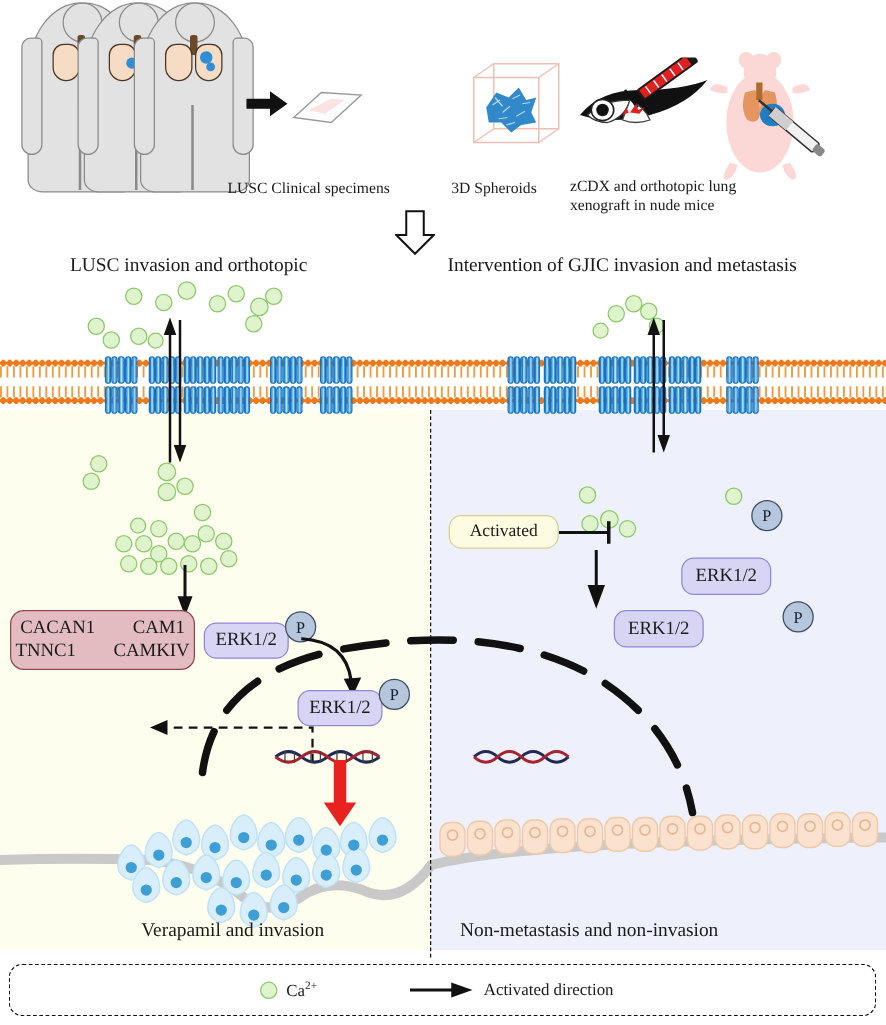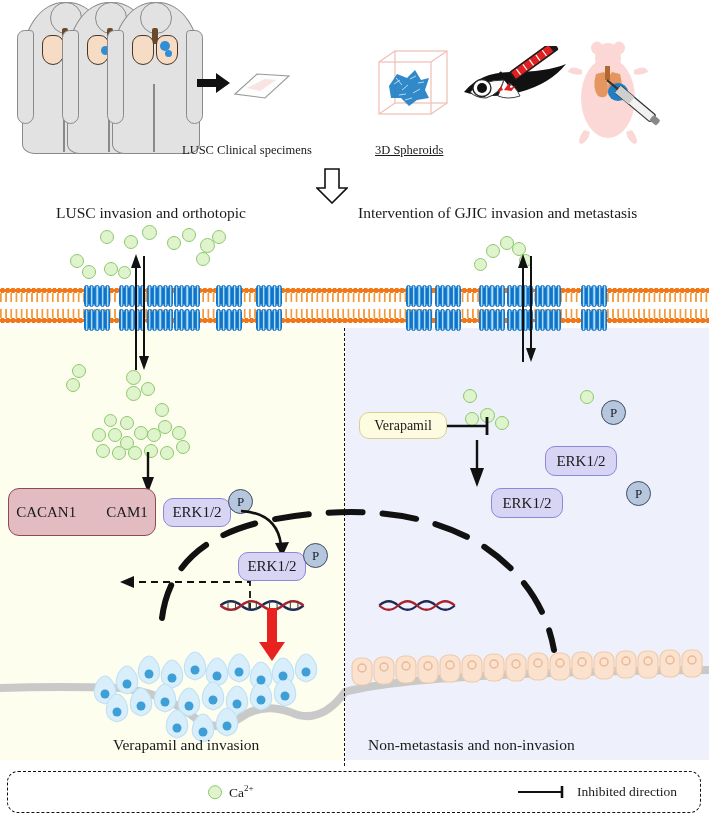--- a/index.html
+++ b/index.html
@@ -34,21 +34,21 @@
   #arrow-specimen{left:197px;top:72px;width:34px;height:22px;}
   #slide-glass{left:232px;top:68px;width:60px;height:34px;}
 
   #spheroid-cube{left:377px;top:48px;width:72px;height:74px;}
 
   #zfish{left:460px;top:46px;width:108px;height:76px;}
   #mouse{left:560px;top:36px;width:112px;height:110px;}
 
   .cap{font-size:12.5px;}
   #cap-specimens{left:182px;top:143px;}
-  #cap-spheroids{left:375px;top:143px;text-decoration:underline;}
+  #cap-spheroids{left:361px;top:143px;}
   #cap-zcdx{left:456px;top:142px;line-height:15px;white-space:normal;width:175px;}
 
   #big-arrow-down{left:316px;top:168px;width:32px;height:36px;}
 
   
   #hdr-left{left:56px;top:204px;font-size:15.5px;}
   #hdr-right{left:358px;top:204px;font-size:15.5px;}
 
   
   #panel-left{left:0;top:328px;width:345px;height:432px;background:#fefeee;}
@@ -259,20 +259,21 @@
         <rect x="54" y="56" width="46" height="9" rx="2" fill="#f2f2f2" stroke="#333" stroke-width="1.2"></rect>
         <rect x="54" y="56" width="18" height="9" fill="#cfcfcf"></rect>
         <rect x="98" y="57" width="9" height="7" rx="2" fill="#888"></rect>
         <line x1="40" y1="60.5" x2="54" y2="60.5" stroke="#333" stroke-width="2"></line>
       </g>
     </svg>
   </div>
 
   <div class="abs txt cap" id="cap-specimens">LUSC Clinical specimens</div>
   <div class="abs txt cap" id="cap-spheroids">3D Spheroids</div>
+  <div class="abs txt cap" id="cap-zcdx">zCDX and orthotopic lung xenograft in nude mice</div>
 
   <svg class="abs" id="big-arrow-down" viewBox="0 0 32 36">
     <path d="M9 1 H23 V20 H31 L16 35 L1 20 H9 Z" fill="#fff" stroke="#111" stroke-width="1.6"></path>
   </svg>
 </div>
 
 <div class="abs txt" id="hdr-left">LUSC invasion and orthotopic</div>
 <div class="abs txt" id="hdr-right">Intervention of GJIC invasion and metastasis</div>
 
 <div class="abs" id="panel-left"></div>
@@ -545,20 +546,24 @@
 <svg class="abs" style="left:138px;top:452px;width:22px;height:42px;" viewBox="0 0 22 42">
   <path d="M10 0 L10 28" stroke="#111" stroke-width="2.4"></path>
   <path d="M10 41 L4 25 L16 25 Z" fill="#111"></path>
 </svg>
 
 <div class="rbox txt" id="box-genes">
   <div class="gene-row">
     <span>CACAN1</span>
     <span>CAM1</span>
   </div>
+  <div class="gene-row">
+    <span>TNNC1</span>
+    <span>CAMKIV</span>
+  </div>
 </div>
 
 <div class="rbox erk txt" id="erk-l1">ERK1/2</div>
 <div class="pcircle" style="left:228px;top:489px;">P</div>
 
 <svg class="abs" style="left:237px;top:505px;width:62px;height:62px;" viewBox="0 0 62 62">
   <path d="M4 6 Q40 8 44 40" stroke="#111" stroke-width="2.6" fill="none"></path>
   <path d="M45 52 L38 38 L52 37 Z" fill="#111"></path>
 </svg>
 
@@ -596,21 +601,21 @@
 </svg>
 
 <div class="abs" style="left:345px;top:385px;width:364px;height:60px;">
   <div class="ca" style="left:118px;top:4px;width:12px;height:12px;"></div>
   <div class="ca" style="left:120px;top:27px;width:12px;height:12px;"></div>
   <div class="ca" style="left:135px;top:23px;width:13px;height:13px;"></div>
   <div class="ca" style="left:150px;top:31px;width:12px;height:12px;"></div>
   <div class="ca" style="left:235px;top:5px;width:12px;height:12px;"></div>
 </div>
 
-<div class="rbox txt" id="verapamil">Verapamil</div>
+<div class="rbox txt" id="verapamil">Activated</div>
 
 <svg class="abs" style="left:447px;top:415px;width:48px;height:22px;" viewBox="0 0 48 22">
   <path d="M0 11 H40" stroke="#111" stroke-width="2.4"></path>
   <path d="M40 2 V20" stroke="#111" stroke-width="2.8"></path>
 </svg>
 
 <svg class="abs" style="left:467px;top:440px;width:22px;height:48px;" viewBox="0 0 22 48">
   <path d="M10 0 L10 30" stroke="#111" stroke-width="2.4"></path>
   <path d="M10 47 L3 28 L17 28 Z" fill="#111"></path>
 </svg>
@@ -727,21 +732,21 @@
 <div class="abs txt" id="cap-nonmeta">Non-metastasis and non-invasion</div>
 
 <div class="abs" id="legend">
 
 
   <div class="lg-item" id="lg-ca">
     <span class="ca" style="position:relative;display:inline-block;width:12px;height:12px;"></span>
     <span class="txt"><span>Ca</span><span class="sup">2+</span></span>
   </div>
 
-
-  <div class="lg-item" id="lg-inh">
+  <div class="lg-item" id="lg-act">
     <svg width="52" height="14" viewBox="0 0 52 14">
-      <path d="M0 7 H44" stroke="#111" stroke-width="2.2"></path>
-      <path d="M44 1 V13" stroke="#111" stroke-width="2.6"></path>
+      <path d="M0 7 H36" stroke="#111" stroke-width="2.4"></path>
+      <path d="M50 7 L33 1 L33 13 Z" fill="#111"></path>
     </svg>
-    <span class="txt">Inhibited direction</span>
-  </div>
+    <span class="txt">Activated direction</span>
+  </div>
+
 </div>
 
 </body></html>

